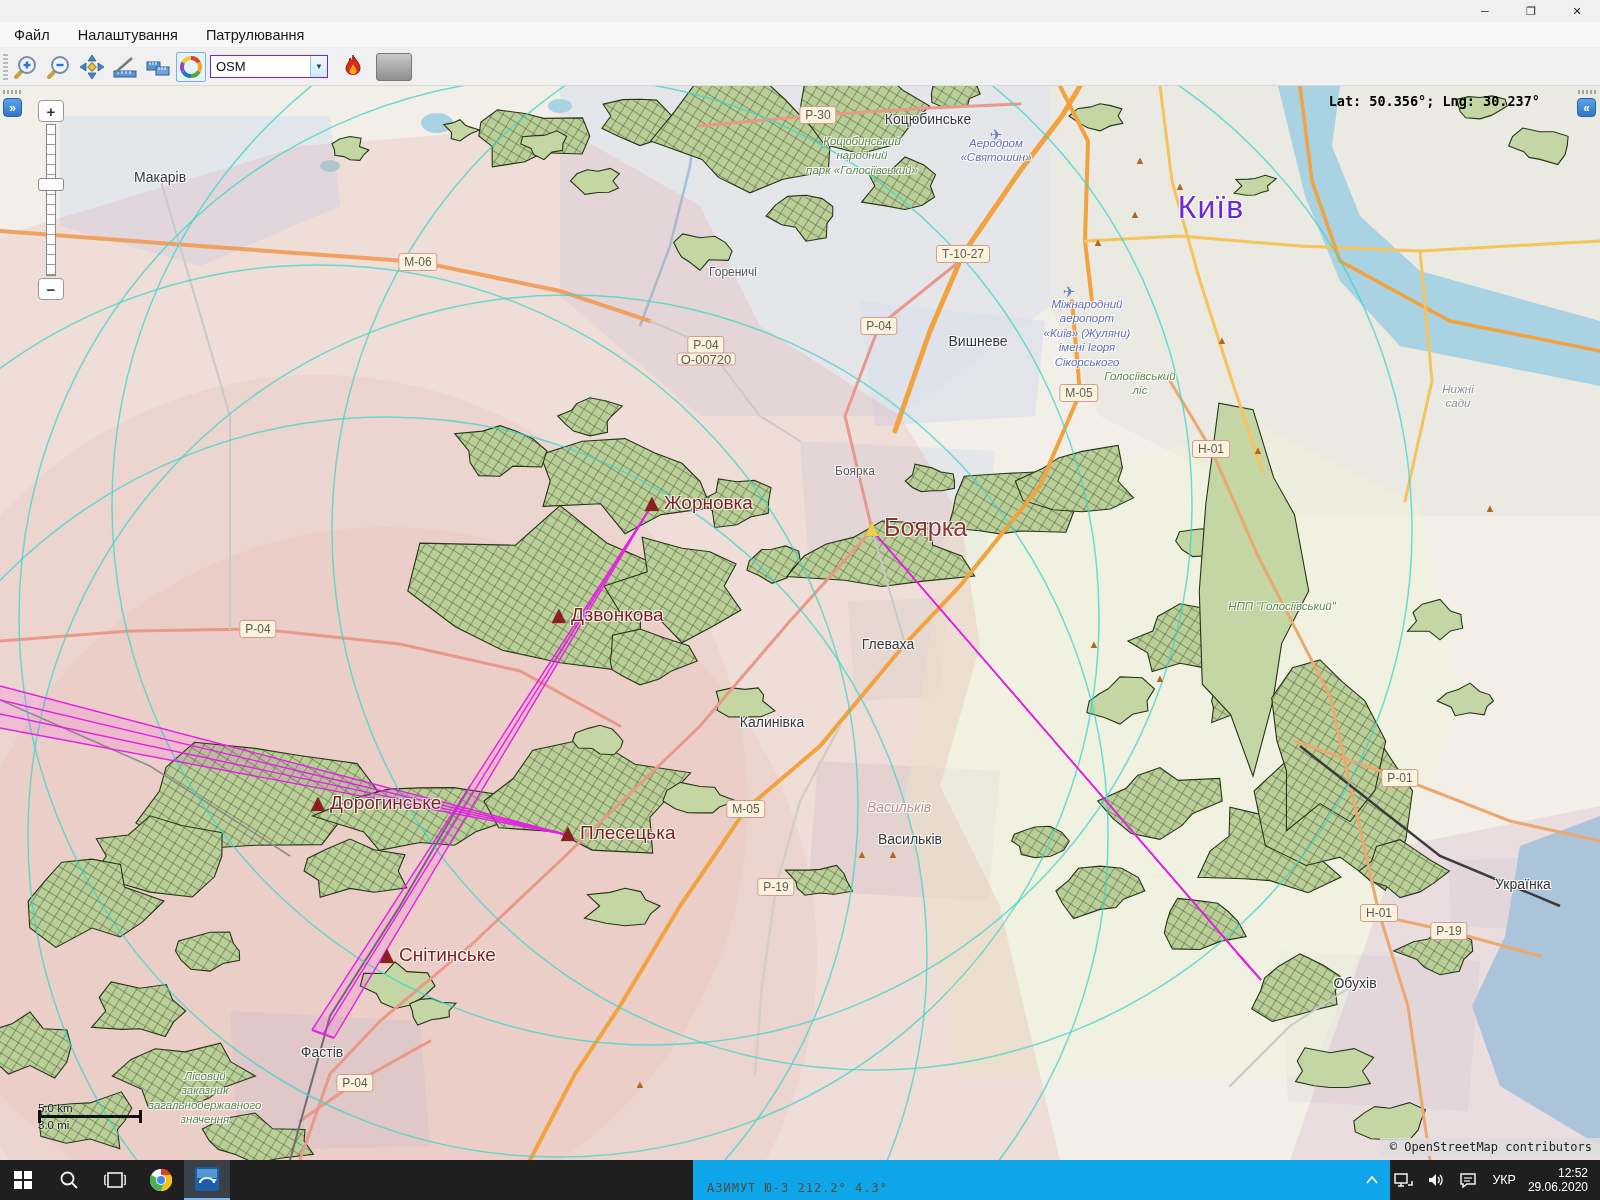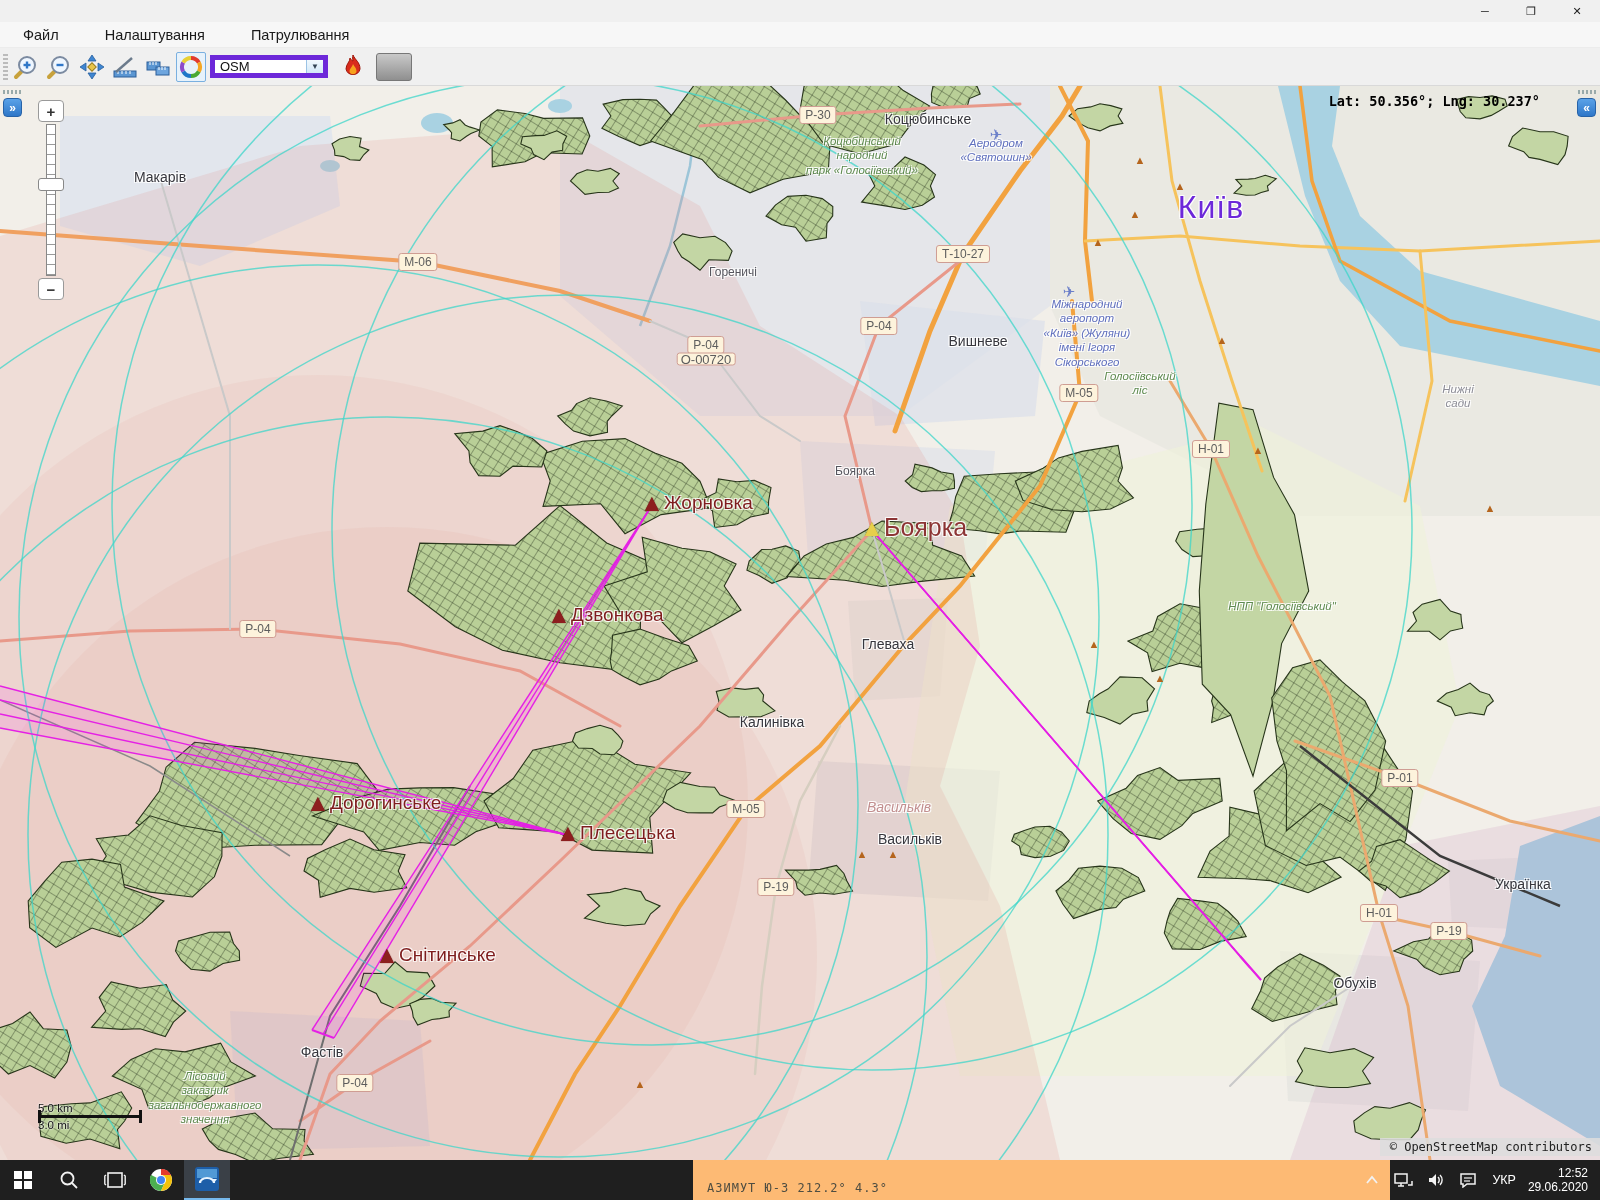--- a/index.html
+++ b/index.html
@@ -13,31 +13,31 @@
   #titlebar .appicon { width:15px; height:15px; margin:0 6px 0 5px; border-radius:2px;
      background:linear-gradient(135deg,#2e6fb5 0 40%,#6fb3e8 40% 70%,#1d4e86 70%); position:relative; }
   #titlebar .appicon::after{ content:""; position:absolute; left:3px; top:6px; width:9px; height:3px;
      background:#d9ecff; border-radius:2px; transform:rotate(-20deg); }
   #titlebar .title { font-size:12.5px; color:#111; }
   #wincontrols { position:absolute; right:0; top:0; height:22px; display:flex; }
   #wincontrols .wbtn { width:46px; height:22px; display:flex; align-items:center; justify-content:center;
      font-size:11px; color:#222; }
   #menubar { position:absolute; left:0; top:22px; width:1600px; height:26px; background:#f7f7f7;
              display:flex; align-items:center; border-bottom:1px solid #ececec;}
-  #menubar .mitem { font-size:14.5px; color:#1a1a1a; padding:3px 23px;text-align:center; }
+  #menubar .mitem { font-size:14.5px; color:#1a1a1a; padding:3px 14px;text-align:center; }
 
   
   #toolbar { position:absolute; left:0; top:48px; width:1600px; height:38px; background:#f0f0f0;
              border-bottom:1px solid #d9d9d9; display:flex; align-items:center; }
   .tgrip { width:5px; height:26px; margin-left:3px;
            background:repeating-linear-gradient(#bbb 0 2px, transparent 2px 4px); }
   .tbtn { width:30px; height:30px; margin-left:3px; display:flex; align-items:center; justify-content:center; }
   .tbtn.active { border:1px solid #7ab0e0; background:#e7f2fb; border-radius:2px; }
   .combo { display:flex; align-items:center; height:23px; width:118px; margin-left:4px;
-           border:5px solid #6d28d9; background:#fff; }
+           border:1px solid #6d28d9; background:#fff; }
   .combo .cval { flex:1; font-size:13px; padding-left:5px; color:#111; }
   .combo .carrow { width:17px; height:100%; background:linear-gradient(#f2f9fe,#d2e8f8);
                    border-left:1px solid #9cc3e5; display:flex; align-items:center; justify-content:center;
                    font-size:8px; color:#345; }
   .ipbtn { width:36px; height:28px; margin-left:8px; border-radius:3px;
            background:linear-gradient(#c9c9c9,#8f8f8f); border:1px solid #777;
            display:flex; align-items:center; justify-content:center;padding-left:34px; }
 
   
   #map { position:absolute; left:0; top:86px; width:1600px; height:1074px; overflow:hidden;
@@ -106,21 +106,21 @@
   #scalebar .sline { position:relative; width:104px; height:3px; background:#111; margin:1px 0; }
   #scalebar .sline::before, #scalebar .sline::after { content:""; position:absolute; top:-5px;
       width:3px; height:13px; background:#111; }
   #scalebar .sline::before { left:0; } #scalebar .sline::after { right:0; }
 
   
   #taskbar { position:absolute; left:0; top:1160px; width:1600px; height:40px; background:#1f1f1f;
              display:flex; align-items:center; }
   .task-ic { width:46px; height:40px; display:flex; align-items:center; justify-content:center; }
   .task-ic.appactive { background:#3a4047; border-bottom:2px solid #76b9ed; }
-  #preview-strip { position:absolute; left:693px; top:0; width:697px; height:40px; background:#fdba74; }
+  #preview-strip { position:absolute; left:693px; top:0; width:697px; height:40px; background:#0ea5e9; }
   #preview-strip .ptxt { position:absolute; left:14px; bottom:5px; color:#4e4d41;
       font-family:"DejaVu Sans Mono", monospace; font-size:12px; letter-spacing:1px; }
   #tray { position:absolute; right:4px; top:0; height:40px; display:flex; align-items:center; }
   .tray-ic { margin:0 7px; color:#f2f2f2; display:flex; align-items:center; justify-content:center; }
   #lang { color:#fff; font-size:12.5px; margin:0 8px; }
   #clock { color:#fff; font-size:12px; text-align:right; line-height:14px; margin:0 8px 0 4px; }
 </style>
 </head>
 <body>
 

